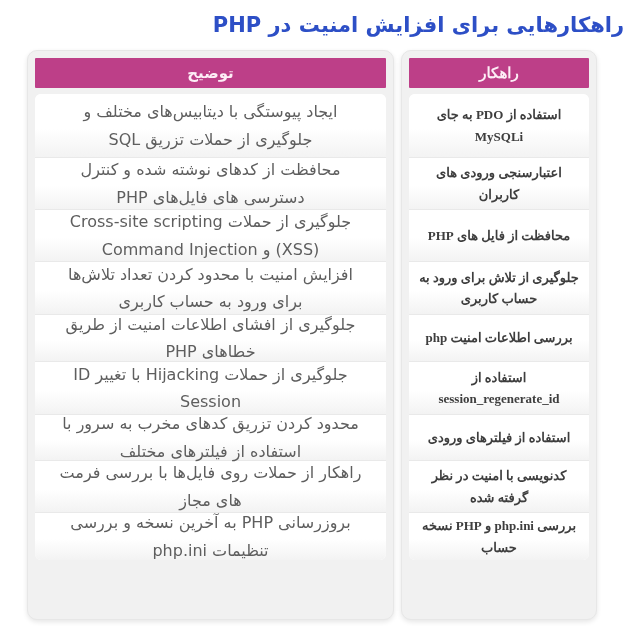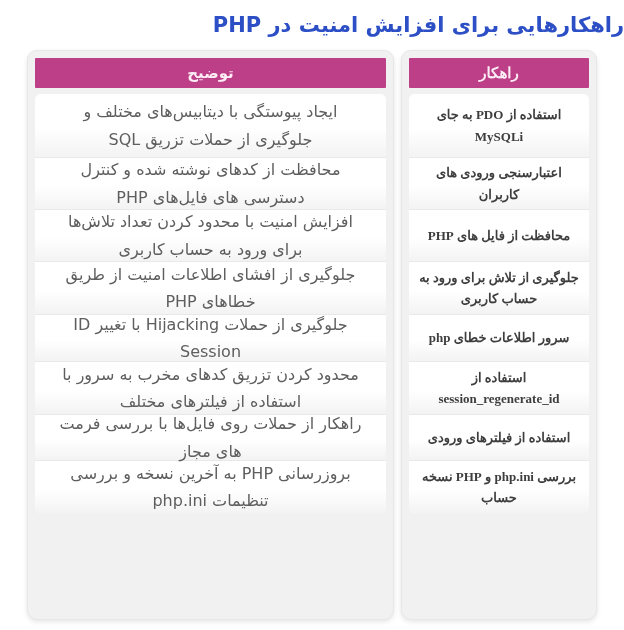--- a/index.html
+++ b/index.html
@@ -101,32 +101,34 @@
 
   <div class="table-wrap">
 
     <div class="card card-solution">
       <div class="col-header">راهکار</div>
       <div class="rows">
         <div class="row sol">استفاده از PDO به جای MySQLi</div>
         <div class="row sol">اعتبارسنجی ورودی های کاربران</div>
         <div class="row sol">محافظت از فایل های PHP</div>
         <div class="row sol">جلوگیری از تلاش برای ورود به حساب کاربری</div>
-        <div class="row sol">سرور اطلاعات خطای php</div>
+        <div class="row sol">بررسی اطلاعات امنیت php</div>
         <div class="row sol">استفاده از session_regenerate_id</div>
         <div class="row sol">استفاده از فیلترهای ورودی</div>
+        <div class="row sol">کدنویسی با امنیت در نظر گرفته شده</div>
         <div class="row sol">بررسی php.ini و PHP نسخه حساب</div>
       </div>
     </div>
 
     <div class="card card-desc">
       <div class="col-header">توضیح</div>
       <div class="rows">
         <div class="row desc">ایجاد پیوستگی با دیتابیس‌های مختلف و جلوگیری از حملات تزریق SQL</div>
         <div class="row desc">محافظت از کدهای نوشته شده و کنترل دسترسی های فایل‌های PHP</div>
+        <div class="row desc">جلوگیری از حملات Cross-site scripting (XSS) و Command Injection</div>
         <div class="row desc">افزایش امنیت با محدود کردن تعداد تلاش‌ها برای ورود به حساب کاربری</div>
         <div class="row desc">جلوگیری از افشای اطلاعات امنیت از طریق خطاهای PHP</div>
         <div class="row desc">جلوگیری از حملات Hijacking با تغییر ID Session</div>
         <div class="row desc">محدود کردن تزریق کدهای مخرب به سرور با استفاده از فیلترهای مختلف</div>
         <div class="row desc">راهکار از حملات روی فایل‌ها با بررسی فرمت های مجاز</div>
         <div class="row desc">بروزرسانی PHP به آخرین نسخه و بررسی تنظیمات php.ini</div>
       </div>
     </div>
 
   </div>

